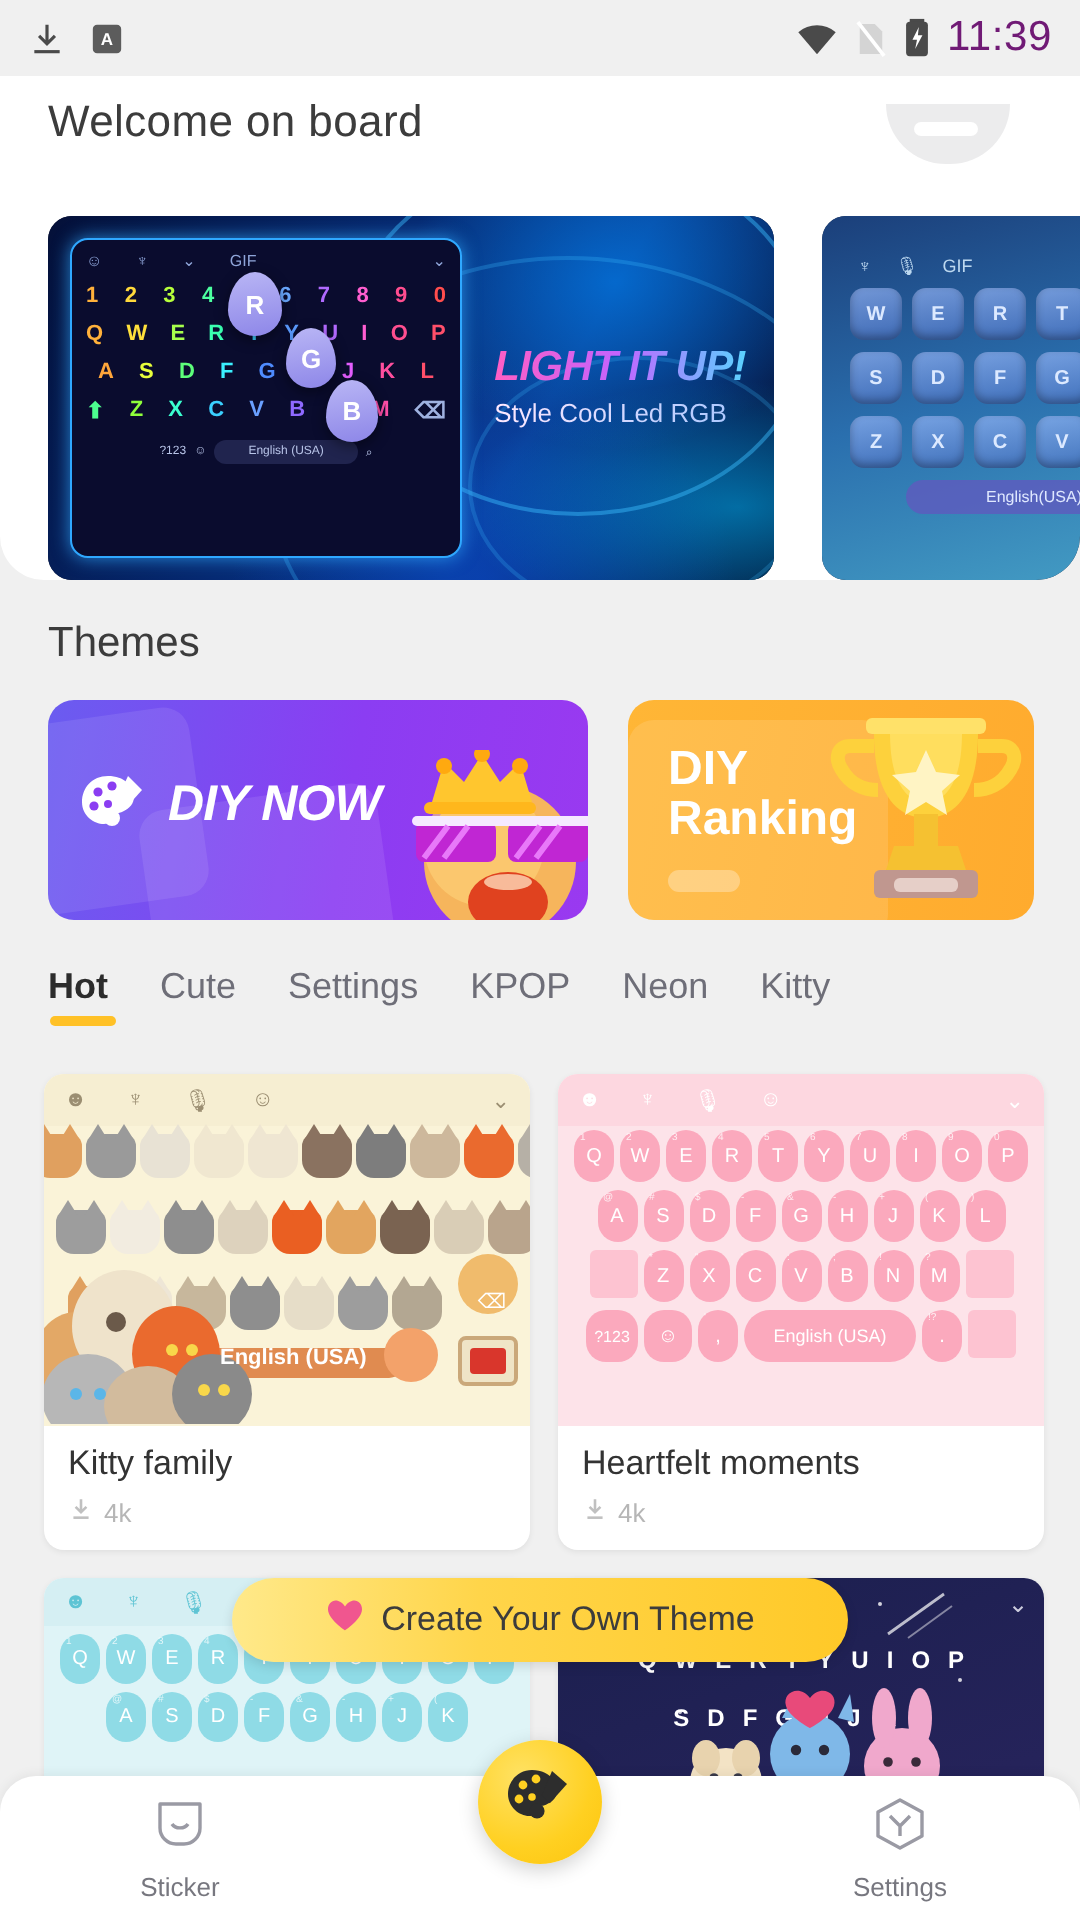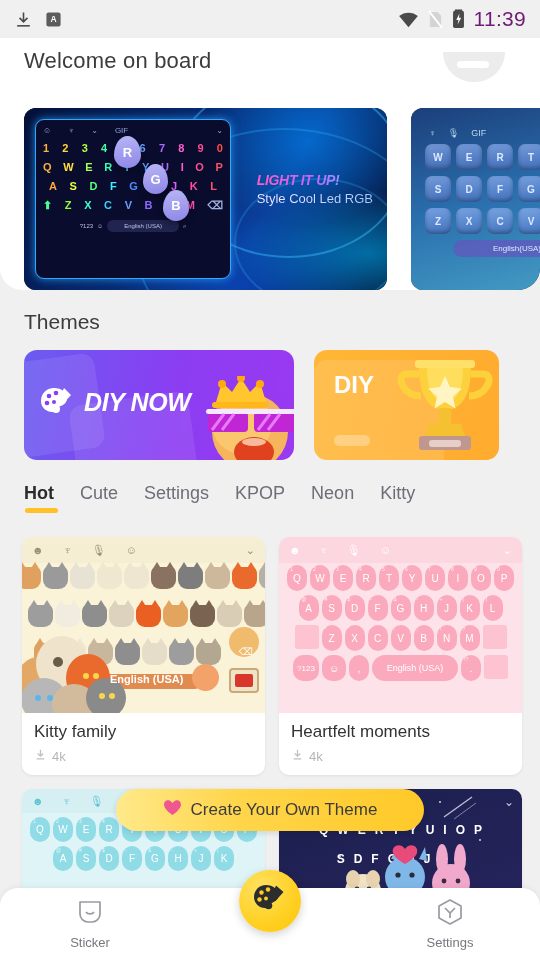--- a/index.html
+++ b/index.html
@@ -86,21 +86,21 @@
   .spacebar { background:#20244e; border-radius:8px; padding:3px 17px; font-size:6px; }
   .bubble {
     position:absolute; border-radius:50% 50% 50% 50%/60% 60% 40% 40%;
     background:linear-gradient(170deg,#b9b6f5,#8d86e8);
     color:#fff; font-size:13px; font-weight:700;
     display:flex; align-items:center; justify-content:center;
     box-shadow:0 2px 7px rgba(0,0,0,.45); z-index:5;
   }
   .banner-txt { position:absolute; right:14px; top:64px; text-align:left; z-index:4; }
   .banner-h {
-    font-size:14px; font-weight:800; font-style:italic; letter-spacing:-.3px;
+    font-size:21px; font-weight:800; font-style:italic; letter-spacing:-.3px;
     background:linear-gradient(90deg,#ff5ec4,#c264ff,#5ad2ff);
     -webkit-background-clip:text; background-clip:text; color:transparent;
   }
   .banner-s {
     font-size:13px; margin-top:3px;
     background:linear-gradient(90deg,#ffe9ff,#a7c6ff);
     -webkit-background-clip:text; background-clip:text; color:transparent;
   }
   
   .b2-bg { position:absolute; inset:0;
@@ -124,21 +124,21 @@
     position:absolute; top:310px; left:24px;
     font-size:21px; color:#3c3c3c;
   }
   .promo-row {
     position:absolute; top:350px; left:24px;
     display:flex; gap:20px;
   }
   .promo { border-radius:13px; position:relative; overflow:hidden; flex:none; }
   .promo-diy { width:270px; height:110px;
     background:linear-gradient(100deg,#6a5cf0 0%,#8b3df2 55%,#9a39f0 100%); }
-  .promo-rank { width:185px; height:110px;
+  .promo-rank { width:203px; height:110px;
     background:linear-gradient(100deg,#ffb636 0%,#ffab2e 100%); }
   .ghost-card {
     position:absolute; border-radius:13px; background:rgba(255,255,255,.09);
   }
   .diy-label {
     position:absolute; left:60px; top:38px;
     font-size:25px; font-weight:800; font-style:italic; color:#fff; letter-spacing:-.4px;
   }
   .palette-white { position:absolute; left:16px; top:36px; }
   .emoji-king { position:absolute; right:-4px; bottom:-16px; }
@@ -443,20 +443,21 @@
         <ellipse cx="56" cy="76" rx="20" ry="15" fill="#e0421f"></ellipse>
         <ellipse cx="56" cy="66" rx="12" ry="4" fill="#f8bb9a"></ellipse>
       </svg>
     </span>
   </div>
 
   <div class="promo promo-rank">
     <div class="ghost-card" style="width:130px;height:110px;left:0;top:10px;background:rgba(255,255,255,.12);"></div>
     <div class="rank-label">
       <div>DIY</div>
+      <div>Ranking</div>
     </div>
     <div class="rank-pill"></div>
     <span class="trophy">
       <svg width="104" height="108" viewBox="0 0 104 108">
         <rect x="22" y="12" width="60" height="8" rx="3" fill="#ffe169"></rect>
         <path d="M26 20h52c0 28-10 42-26 42S26 48 26 20Z" fill="#fdd13c"></path>
         <path d="M34 20h36c0 22-7 34-18 34S34 42 34 20Z" fill="#ffe169" opacity=".75"></path>
         <path d="M26 26H14c-6 0-8 6-4 12 4 7 11 10 18 10" fill="none" stroke="#fdd13c" stroke-width="7"></path>
         <path d="M78 26h12c6 0 8 6 4 12-4 7-11 10-18 10" fill="none" stroke="#fdd13c" stroke-width="7"></path>
         <rect x="46" y="60" width="12" height="16" fill="#f5c131"></rect>

